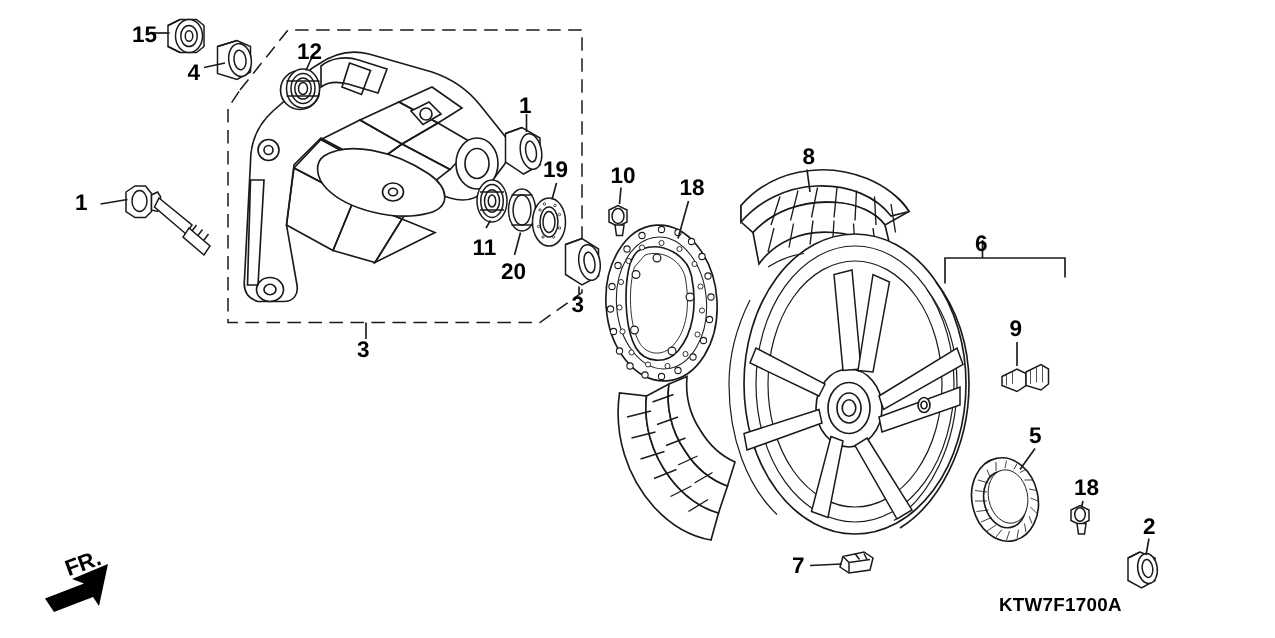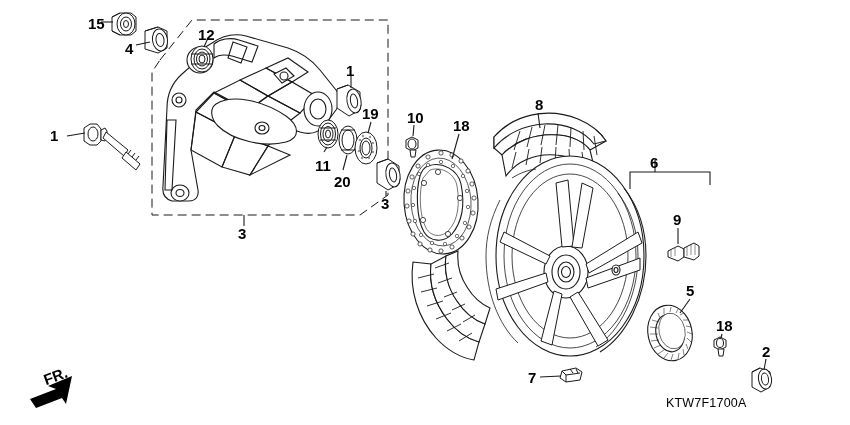--- a/index.html
+++ b/index.html
@@ -4,21 +4,21 @@
 <style>
   html,body{margin:0;padding:0;background:#ffffff;}
   body{width:850px;height:425px;position:relative;overflow:hidden;
        font-family:"Liberation Sans", sans-serif;}
   #stage{position:absolute;left:0;top:0;width:850px;height:425px;}
   svg#art{position:absolute;left:0;top:0;width:850px;height:425px;}
   .lbl{position:absolute;font-family:"Liberation Sans", sans-serif;
        font-size:15px;font-weight:700;color:#000;line-height:1;
        white-space:nowrap;}
   .code{position:absolute;font-family:"Liberation Sans", sans-serif;
-        font-size:12.5px;font-weight:400;color:#000;letter-spacing:.2px;}
+        font-size:12.5px;font-weight:700;color:#000;letter-spacing:.2px;}
   .frtxt{position:absolute;font-family:"Liberation Sans", sans-serif;
          font-size:15px;font-weight:700;color:#000;
          transform:rotate(-20deg);transform-origin:left bottom;}
 </style>
 </head>
 <body>
 
 <div id="stage">
 
 <svg id="art" viewBox="0 0 850 425">

